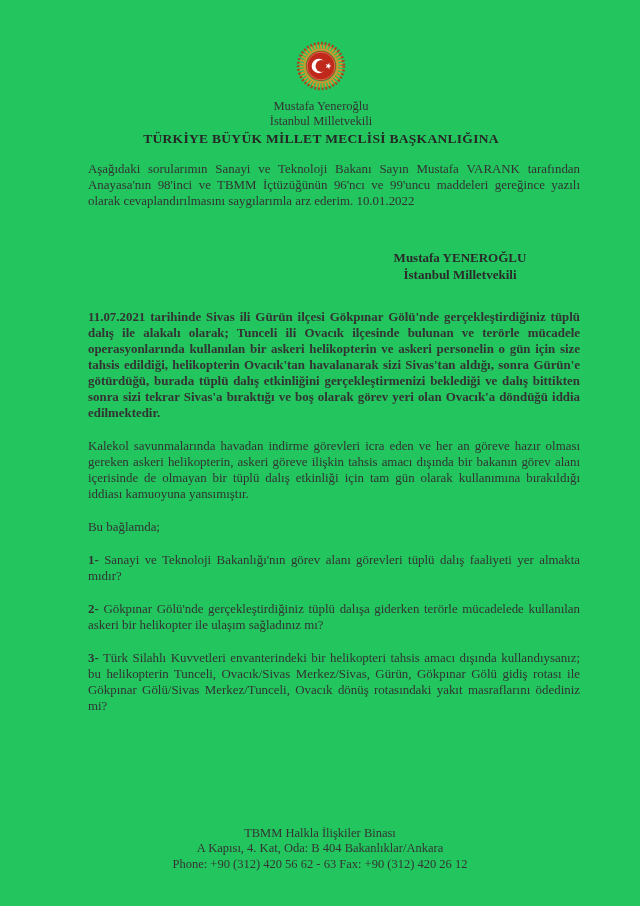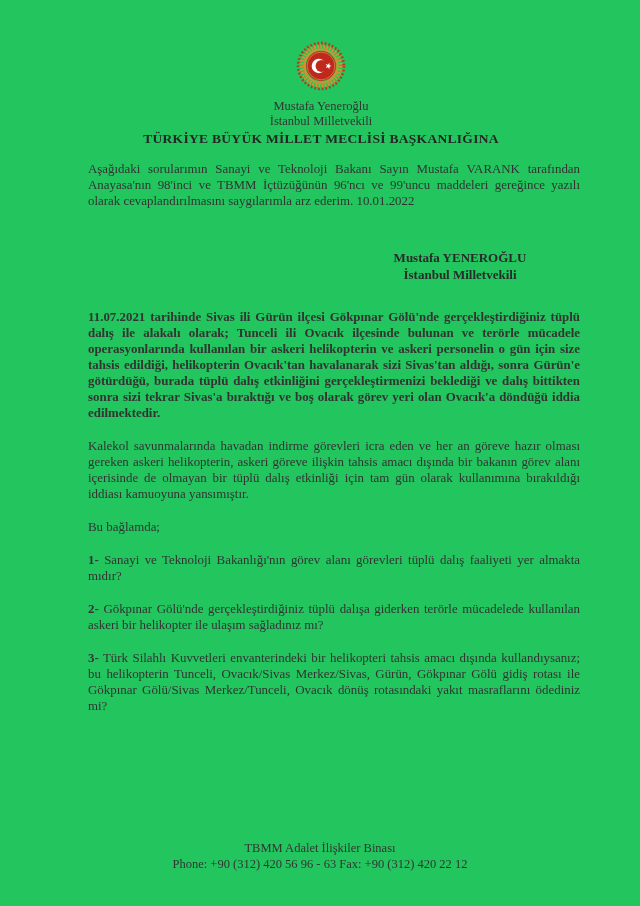--- a/index.html
+++ b/index.html
@@ -111,16 +111,17 @@
 
     <p class="para question"><span class="qnum">1-</span> <span>Sanayi ve Teknoloji Bakanlığı'nın görev alanı görevleri tüplü dalış faaliyeti yer almakta mıdır?</span></p>
 
     <p class="para question"><span class="qnum">2-</span> <span>Gökpınar Gölü'nde gerçekleştirdiğiniz tüplü dalışa giderken terörle mücadelede kullanılan askeri bir helikopter ile ulaşım sağladınız mı?</span></p>
 
     <p class="para question"><span class="qnum">3-</span> <span>Türk Silahlı Kuvvetleri envanterindeki bir helikopteri tahsis amacı dışında kullandıysanız; bu helikopterin Tunceli, Ovacık/Sivas Merkez/Sivas, Gürün, Gökpınar Gölü gidiş rotası ile Gökpınar Gölü/Sivas Merkez/Tunceli, Ovacık dönüş rotasındaki yakıt masraflarını ödediniz mi?</span></p>
 
   </div>
 
   <div class="footer">
-    <div>TBMM Adalet İlişkiler Binası</div>
-    <div>Phone: +90 (312) 420 56 96 - 63 Fax: +90 (312) 420 22 12</div>
+    <div>TBMM Halkla İlişkiler Binası</div>
+    <div>A Kapısı, 4. Kat, Oda: B 404 Bakanlıklar/Ankara</div>
+    <div>Phone: +90 (312) 420 56 62 - 63 Fax: +90 (312) 420 26 12</div>
   </div>
 </div>
 
 </body></html>

